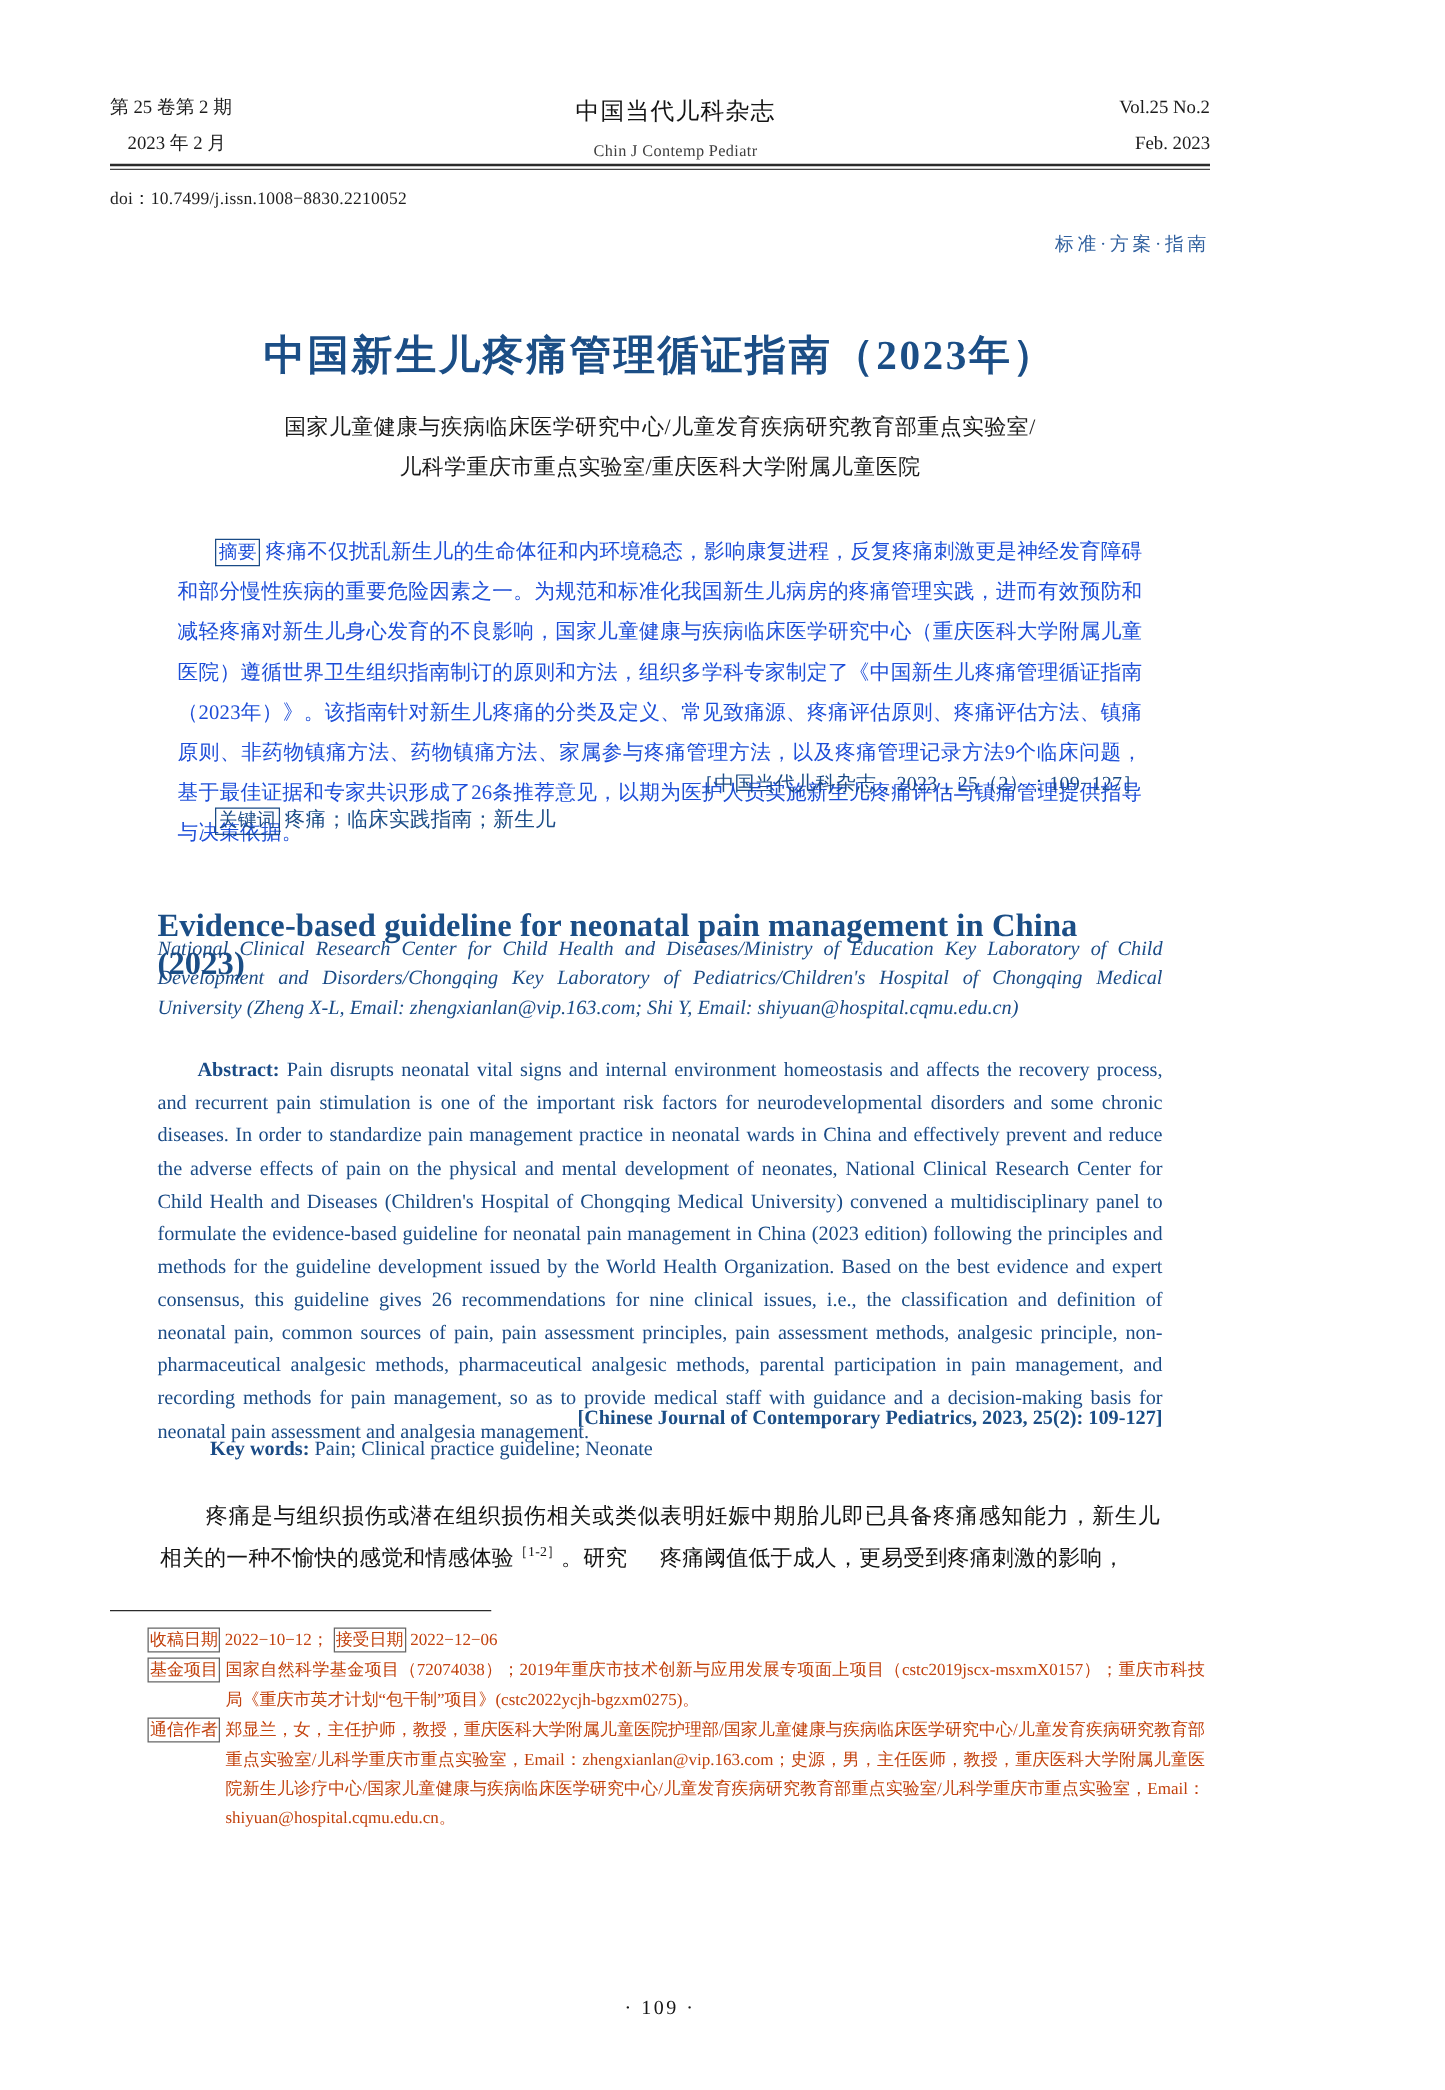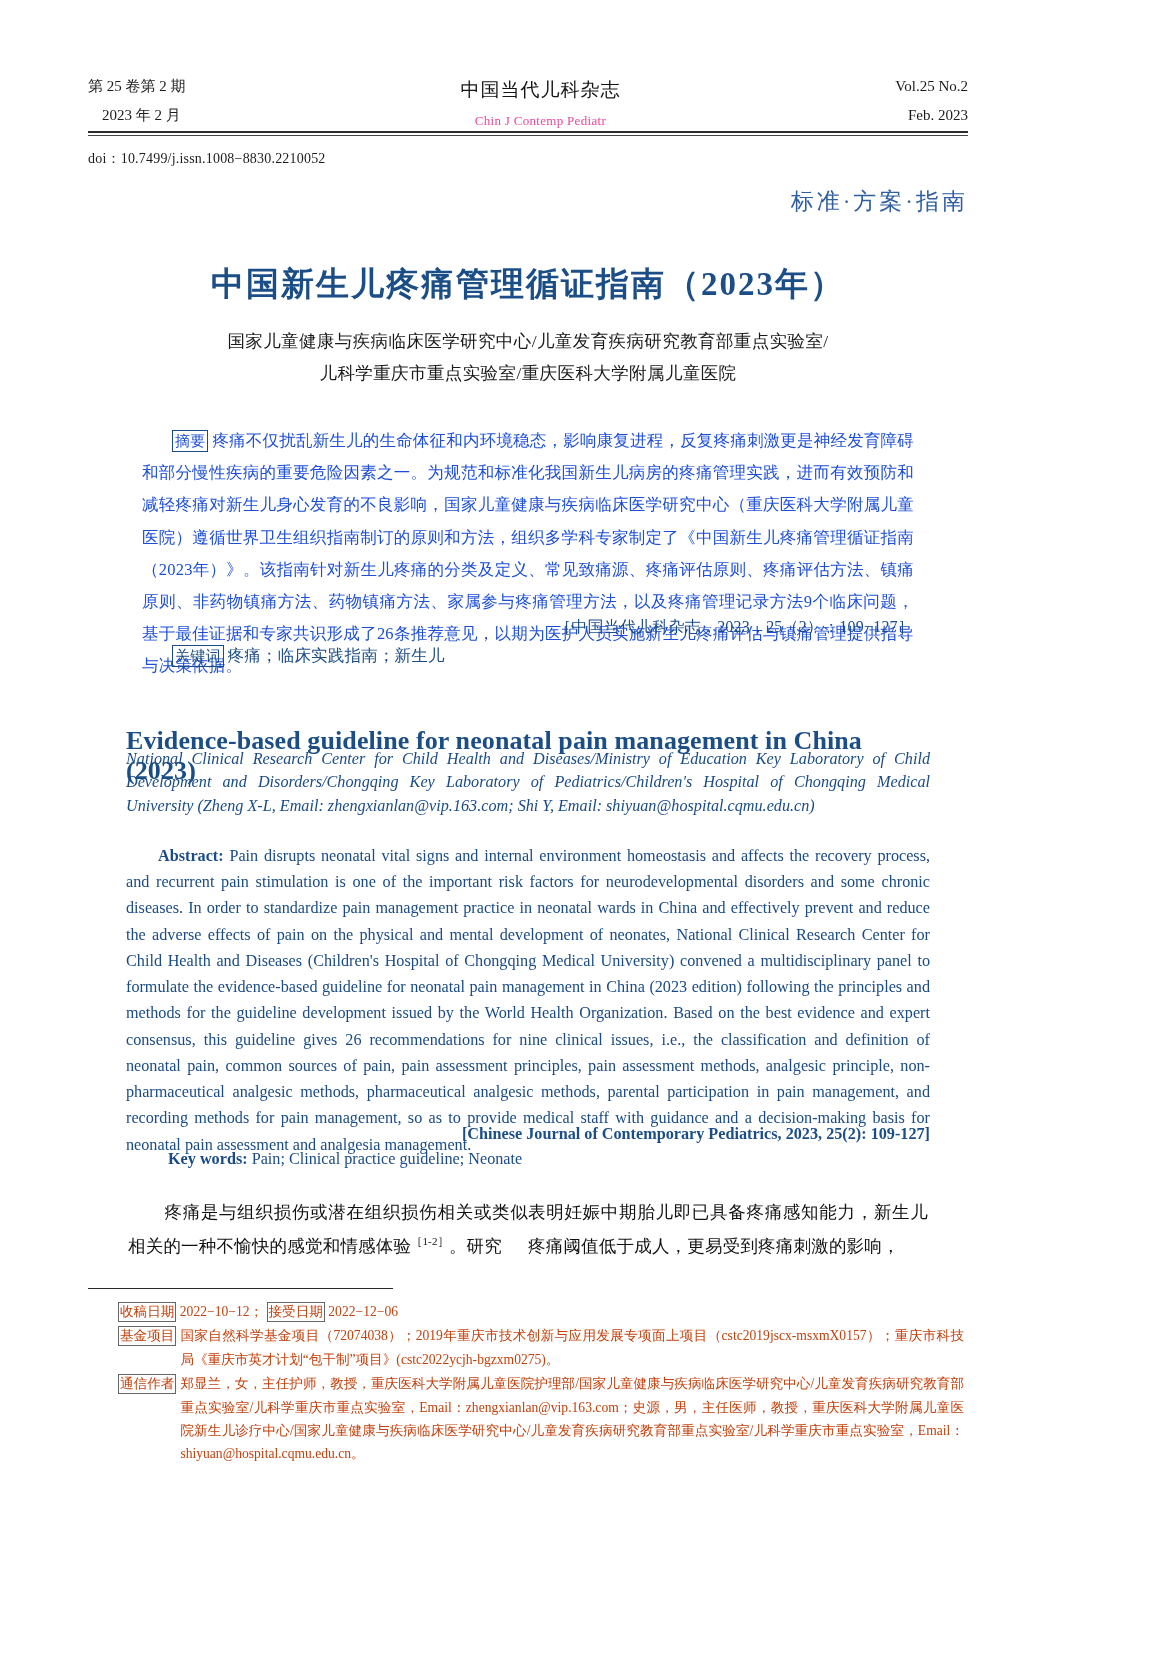--- a/index.html
+++ b/index.html
@@ -45,21 +45,21 @@
   .mast-center .cn {
     font-family: "Liberation Serif", "DejaVu Serif", serif;
     font-size: 19px;
     letter-spacing: 1px;
     color: #141414;
   }
   .mast-center .en {
     font-size: 13px;
     letter-spacing: .3px;
     margin-top: 1px;
-    color: #ec4899;
+    color: #404040;
   }
   .mast-right { text-align: right; }
   .mast-right .line2 { }
 
   .rule-wrap {
     position: absolute;
     left: 88px;
     right: 88px;
     top: 131px;
   }
@@ -81,21 +81,21 @@
     font-size: 14px;
     letter-spacing: .2px;
     color: #1d1d1d;
   }
 
   
   .section-kind {
     position: absolute;
     right: 88px;
     top: 186px;
-    font-size: 23px;
+    font-size: 15px;
     color: #2f5f9e;
     letter-spacing: 3px;
     font-family: "Liberation Serif", "DejaVu Serif", serif;
   }
 
   
   .title-cn {
     position: absolute;
     left: 0; right: 0;
     top: 240px;
@@ -375,14 +375,15 @@
     </div>
 
     <div class="fn-row">
       <div class="fn-label">
         <span class="fn-tag">通信作者</span>
       </div>
       <div class="fn-body">郑显兰，女，主任护师，教授，重庆医科大学附属儿童医院护理部/国家儿童健康与疾病临床医学研究中心/儿童发育疾病研究教育部重点实验室/儿科学重庆市重点实验室，Email：zhengxianlan@vip.163.com；史源，男，主任医师，教授，重庆医科大学附属儿童医院新生儿诊疗中心/国家儿童健康与疾病临床医学研究中心/儿童发育疾病研究教育部重点实验室/儿科学重庆市重点实验室，Email：shiyuan@hospital.cqmu.edu.cn。</div>
     </div>
   </div>
 
+  <div class="pagenum">· 109 ·</div>
 
 </div>
 
 </body></html>

